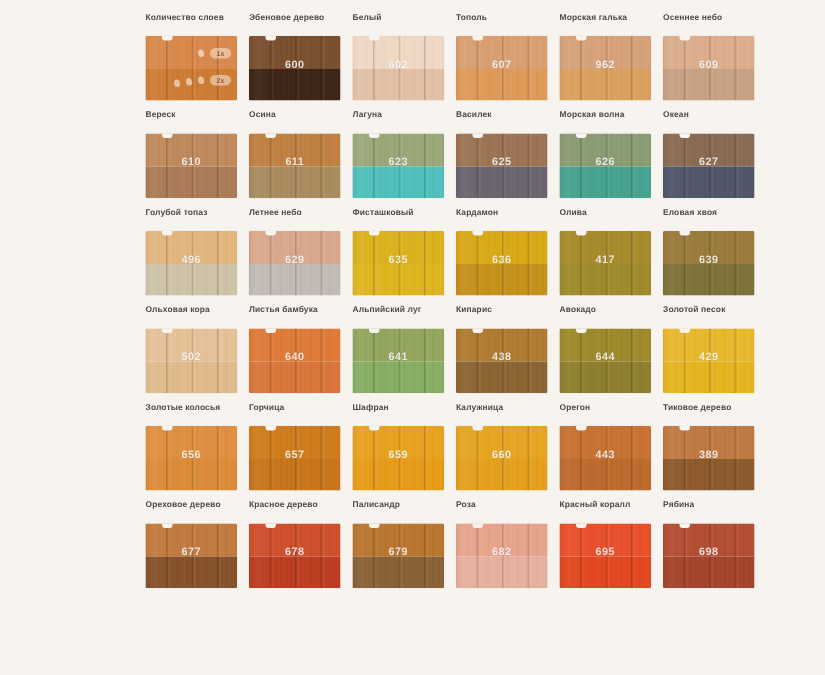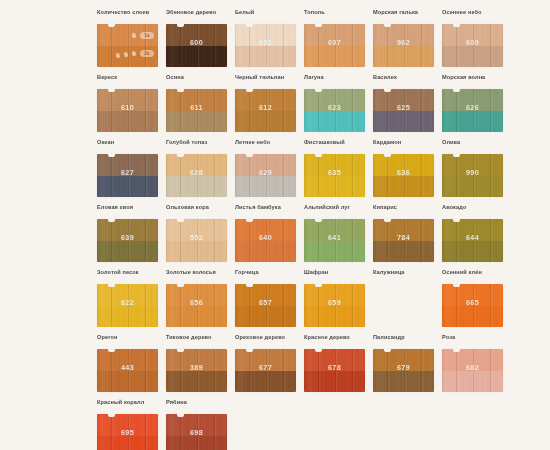--- a/index.html
+++ b/index.html
@@ -225,31 +225,20 @@
         <div class="swatch-chip">
           <div class="chip-top" style="background: rgb(192, 128, 64);"></div>
           <div class="chip-bottom" style="background: rgb(169, 139, 94);"></div>
           <div class="grain"></div>
           <div class="planks"></div>
           <div class="notch"></div>
           <div class="code">611</div>
         </div>
       </div>
       <div class="swatch-cell">
-        <div class="swatch-name">Черный тюльпан</div>
-        <div class="swatch-chip">
-          <div class="chip-top" style="background: rgb(192, 128, 56);"></div>
-          <div class="chip-bottom" style="background: rgb(182, 124, 51);"></div>
-          <div class="grain"></div>
-          <div class="planks"></div>
-          <div class="notch"></div>
-          <div class="code">612</div>
-        </div>
-      </div>
-      <div class="swatch-cell">
         <div class="swatch-name">Лагуна</div>
         <div class="swatch-chip">
           <div class="chip-top" style="background: rgb(154, 168, 120);"></div>
           <div class="chip-bottom" style="background: rgb(79, 192, 188);"></div>
           <div class="grain"></div>
           <div class="planks"></div>
           <div class="notch"></div>
           <div class="code">623</div>
         </div>
       </div>
@@ -287,21 +276,21 @@
         </div>
       </div>
       <div class="swatch-cell">
         <div class="swatch-name">Голубой топаз</div>
         <div class="swatch-chip">
           <div class="chip-top" style="background: rgb(226, 183, 126);"></div>
           <div class="chip-bottom" style="background: rgb(207, 195, 168);"></div>
           <div class="grain"></div>
           <div class="planks"></div>
           <div class="notch"></div>
-          <div class="code">628</div>
+          <div class="code">496</div>
         </div>
       </div>
       <div class="swatch-cell">
         <div class="swatch-name">Летнее небо</div>
         <div class="swatch-chip">
           <div class="chip-top" style="background: rgb(217, 169, 140);"></div>
           <div class="chip-bottom" style="background: rgb(194, 188, 180);"></div>
           <div class="grain"></div>
           <div class="planks"></div>
           <div class="notch"></div>
@@ -331,21 +320,21 @@
         </div>
       </div>
       <div class="swatch-cell">
         <div class="swatch-name">Олива</div>
         <div class="swatch-chip">
           <div class="chip-top" style="background: rgb(167, 139, 42);"></div>
           <div class="chip-bottom" style="background: rgb(159, 138, 44);"></div>
           <div class="grain"></div>
           <div class="planks"></div>
           <div class="notch"></div>
-          <div class="code">990</div>
+          <div class="code">417</div>
         </div>
       </div>
       <div class="swatch-cell">
         <div class="swatch-name">Еловая хвоя</div>
         <div class="swatch-chip">
           <div class="chip-top" style="background: rgb(154, 123, 58);"></div>
           <div class="chip-bottom" style="background: rgb(125, 114, 56);"></div>
           <div class="grain"></div>
           <div class="planks"></div>
           <div class="notch"></div>
@@ -386,21 +375,21 @@
         </div>
       </div>
       <div class="swatch-cell">
         <div class="swatch-name">Кипарис</div>
         <div class="swatch-chip">
           <div class="chip-top" style="background: rgb(176, 122, 48);"></div>
           <div class="chip-bottom" style="background: rgb(140, 100, 50);"></div>
           <div class="grain"></div>
           <div class="planks"></div>
           <div class="notch"></div>
-          <div class="code">784</div>
+          <div class="code">438</div>
         </div>
       </div>
       <div class="swatch-cell">
         <div class="swatch-name">Авокадо</div>
         <div class="swatch-chip">
           <div class="chip-top" style="background: rgb(158, 138, 42);"></div>
           <div class="chip-bottom" style="background: rgb(142, 127, 44);"></div>
           <div class="grain"></div>
           <div class="planks"></div>
           <div class="notch"></div>
@@ -408,21 +397,21 @@
         </div>
       </div>
       <div class="swatch-cell">
         <div class="swatch-name">Золотой песок</div>
         <div class="swatch-chip">
           <div class="chip-top" style="background: rgb(232, 184, 44);"></div>
           <div class="chip-bottom" style="background: rgb(230, 181, 32);"></div>
           <div class="grain"></div>
           <div class="planks"></div>
           <div class="notch"></div>
-          <div class="code">822</div>
+          <div class="code">429</div>
         </div>
       </div>
       <div class="swatch-cell">
         <div class="swatch-name">Золотые колосья</div>
         <div class="swatch-chip">
           <div class="chip-top" style="background: rgb(224, 144, 64);"></div>
           <div class="chip-bottom" style="background: rgb(221, 140, 56);"></div>
           <div class="grain"></div>
           <div class="planks"></div>
           <div class="notch"></div>
@@ -446,30 +435,27 @@
           <div class="chip-top" style="background: rgb(233, 162, 30);"></div>
           <div class="chip-bottom" style="background: rgb(231, 156, 24);"></div>
           <div class="grain"></div>
           <div class="planks"></div>
           <div class="notch"></div>
           <div class="code">659</div>
         </div>
       </div>
       <div class="swatch-cell">
         <div class="swatch-name">Калужница</div>
-      </div>
-      <div class="swatch-cell">
-        <div class="swatch-name">Осенний клён</div>
-        <div class="swatch-chip">
-          <div class="chip-top" style="background: rgb(239, 115, 35);"></div>
-          <div class="chip-bottom" style="background: rgb(236, 109, 28);"></div>
-          <div class="grain"></div>
-          <div class="planks"></div>
-          <div class="notch"></div>
-          <div class="code">665</div>
+        <div class="swatch-chip">
+          <div class="chip-top" style="background: rgb(231, 165, 33);"></div>
+          <div class="chip-bottom" style="background: rgb(229, 160, 28);"></div>
+          <div class="grain"></div>
+          <div class="planks"></div>
+          <div class="notch"></div>
+          <div class="code">660</div>
         </div>
       </div>
       <div class="swatch-cell">
         <div class="swatch-name">Орегон</div>
         <div class="swatch-chip">
           <div class="chip-top" style="background: rgb(200, 114, 50);"></div>
           <div class="chip-bottom" style="background: rgb(189, 106, 44);"></div>
           <div class="grain"></div>
           <div class="planks"></div>
           <div class="notch"></div>

